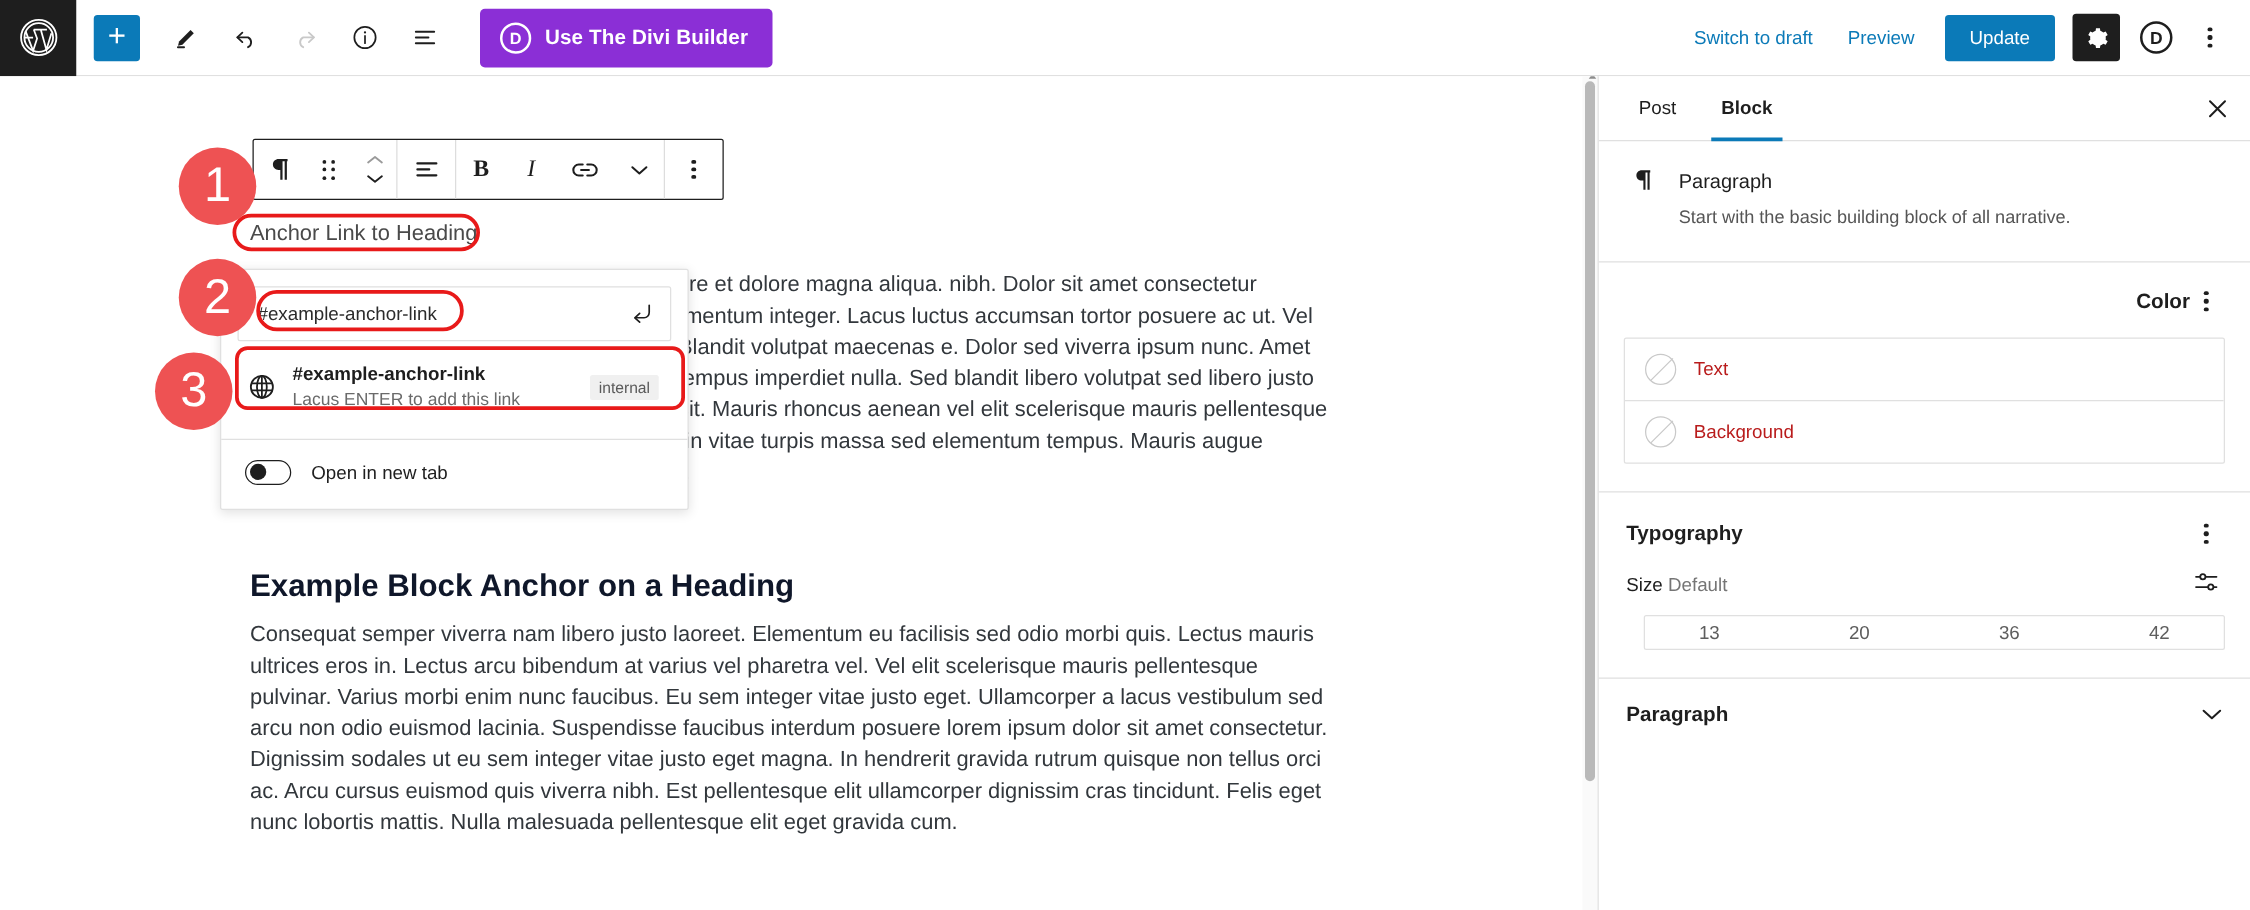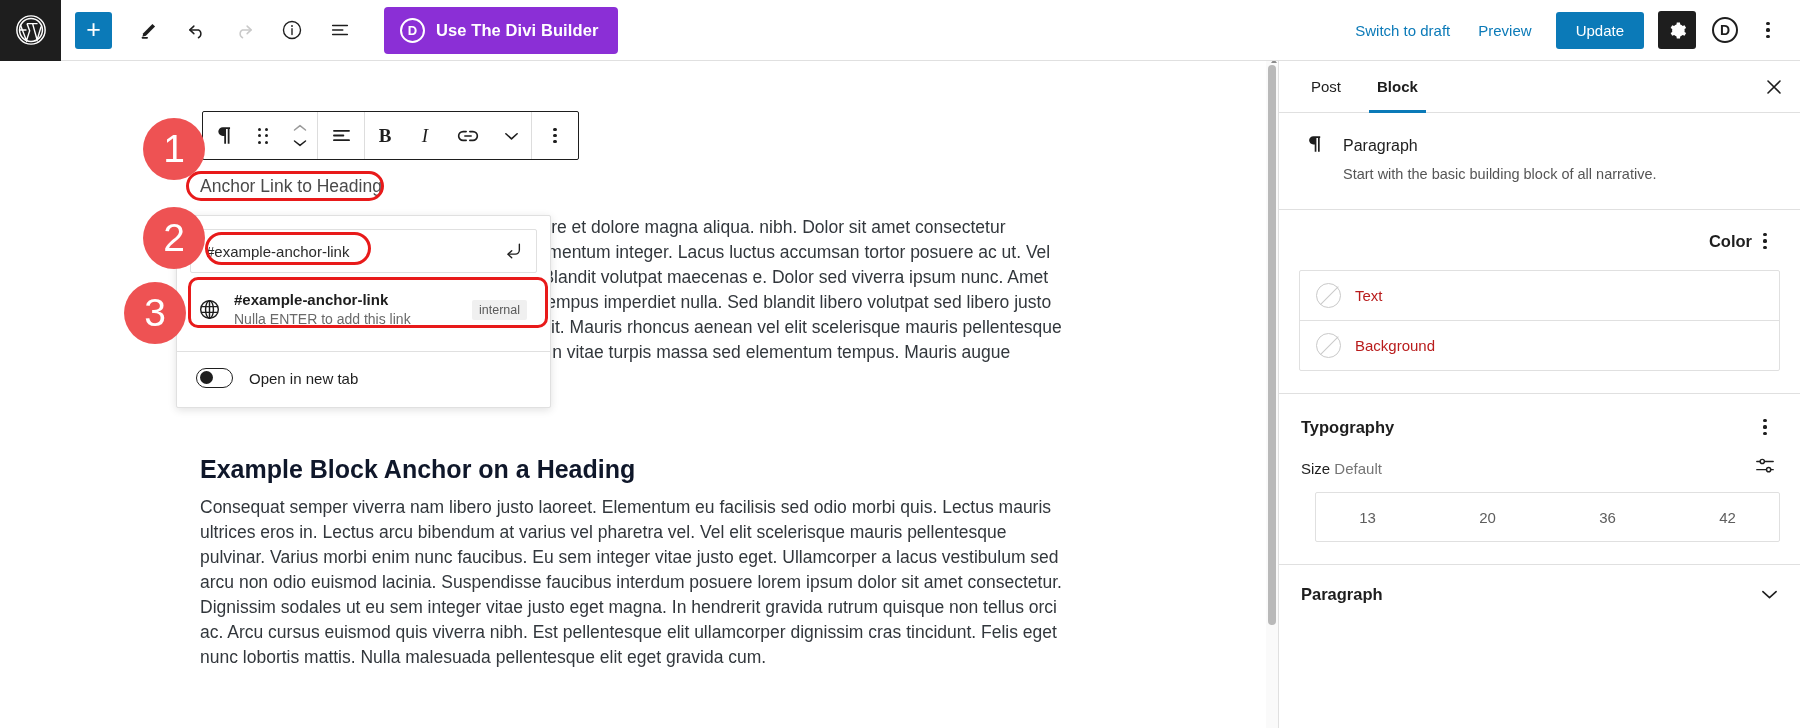--- a/index.html
+++ b/index.html
@@ -239,21 +239,21 @@
   }
   .color-label{ font-size:15px; color:#b91c1c;}
   .sb-hr{ height:1px; background:#e0e0e0; margin:22px 0 0 0;}
   .typo-head{ display:flex;align-items:center;justify-content:space-between; padding:20px 22px 0 22px;}
   .size-row{ display:flex; align-items:center; justify-content:space-between; padding:16px 22px 0 22px;gap:29px;}
   .size-left{ font-size:15px; color:#1e1e1e;}
   .size-left span.def{ color:#757575; }
   .sliders-ico{ width:24px;height:24px;cursor:pointer;color:#1e1e1e;}
   .size-options{
     margin:12px 20px 0 36px; border:1px solid #e0e0e0; border-radius:2px;
-    display:flex; height:50px;gap:17px;
+    display:flex; height:28px;gap:17px;
   }
   .size-opt{
     flex:1; display:flex;align-items:center;justify-content:center;
     font-size:15px; color:#5e5e5e; cursor:pointer;
   }
   .advanced-row{
     display:flex;align-items:center;justify-content:space-between;
     padding:20px 22px; border-top:1px solid #e0e0e0; margin-top:22px; cursor:pointer;
   }
   .advanced-title{ font-size:16.5px; font-weight:bold; color:#1e1e1e;}
@@ -431,21 +431,21 @@
   <div class="suggestion">
     <span class="sugg-globe">
       <svg width="23" height="23" viewBox="0 0 24 24" fill="none" stroke="#1e1e1e" stroke-width="1.5">
         <circle cx="12" cy="12" r="9.2"></circle>
         <ellipse cx="12" cy="12" rx="4.1" ry="9.2"></ellipse>
         <path d="M3.2 9 H20.8 M3.2 15 H20.8 M12 2.8 V21.2"></path>
       </svg>
     </span>
     <span class="sugg-text">
       <span class="sugg-title" style="display:block;">#example-anchor-link</span>
-      <span class="sugg-sub" style="display:block;">Nulla ENTER to add this link</span>
+      <span class="sugg-sub" style="display:block;">Lacus ENTER to add this link</span>
     </span>
     <span class="sugg-badge">internal</span>
   </div>
 
   <div class="pop-divider"></div>
 
   <div class="toggle-row">
     <span class="toggle">
       <span class="knob"></span>
     </span>

